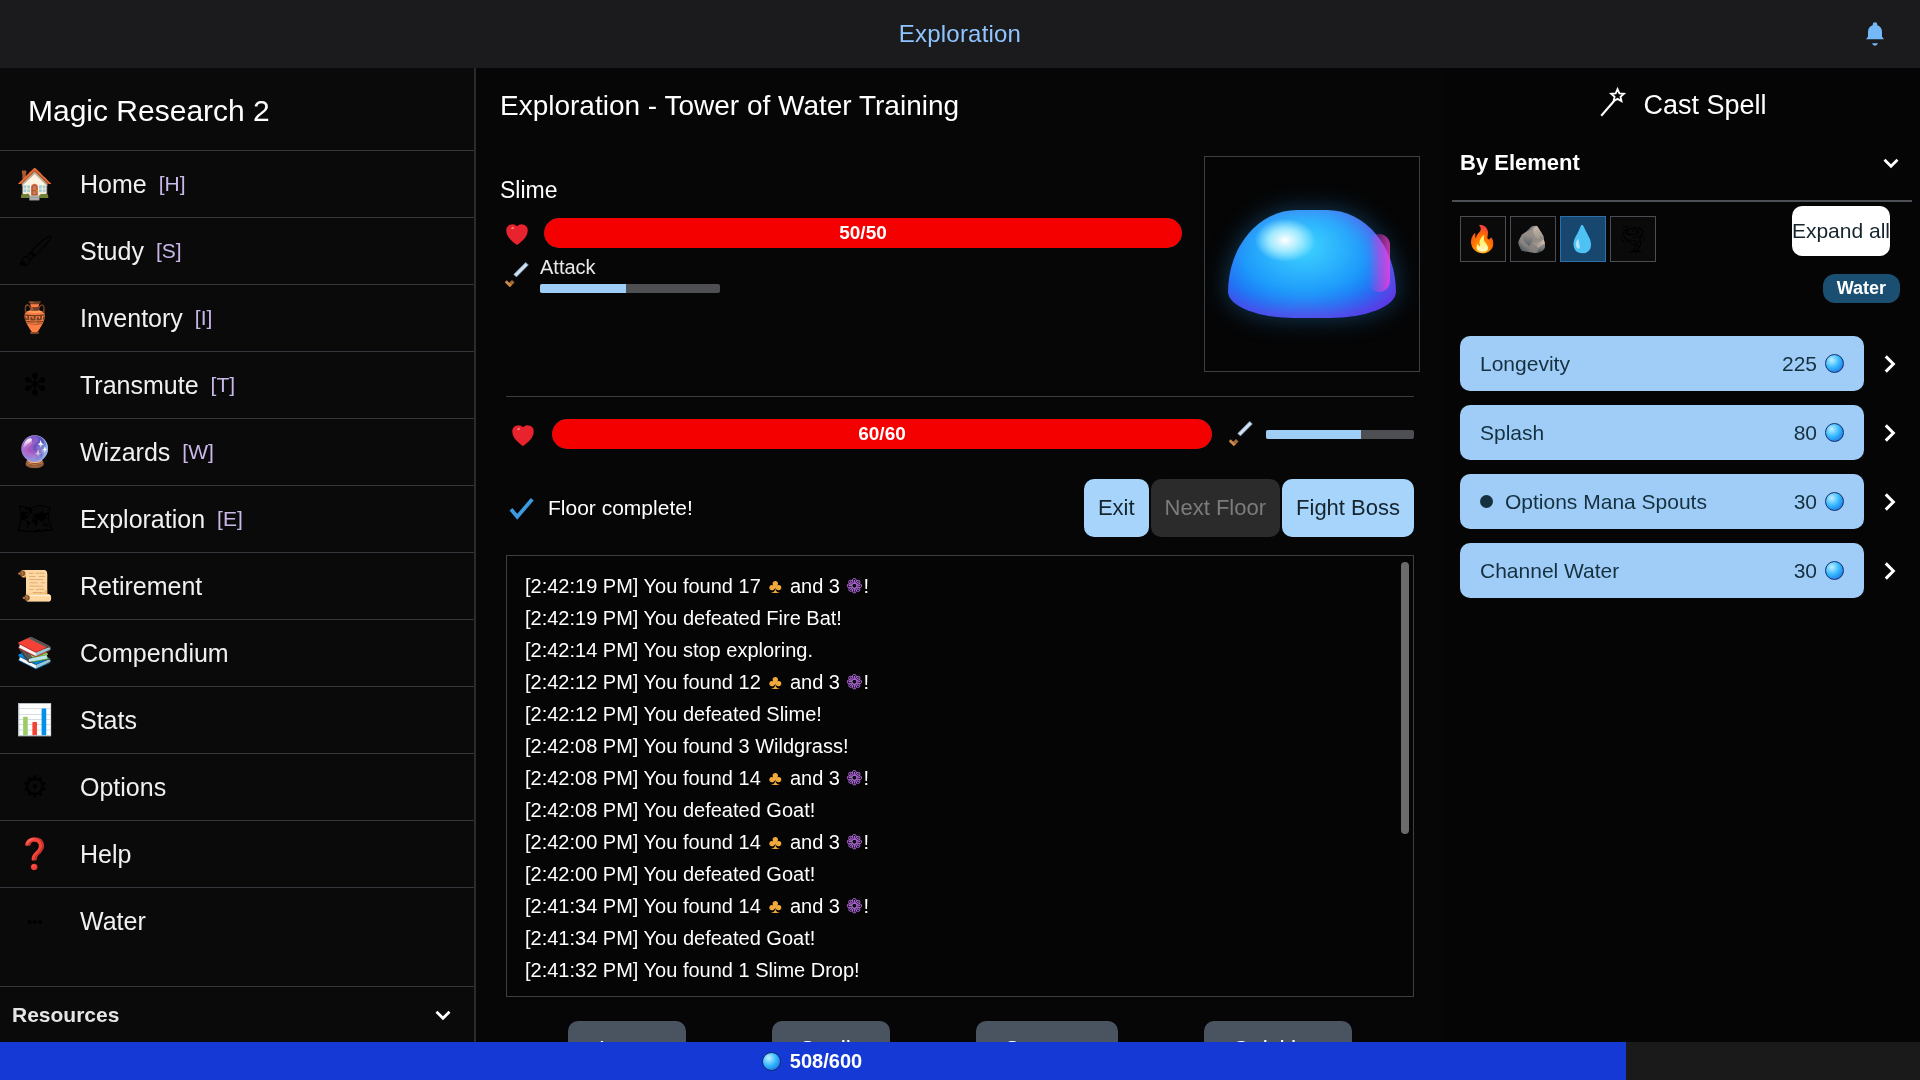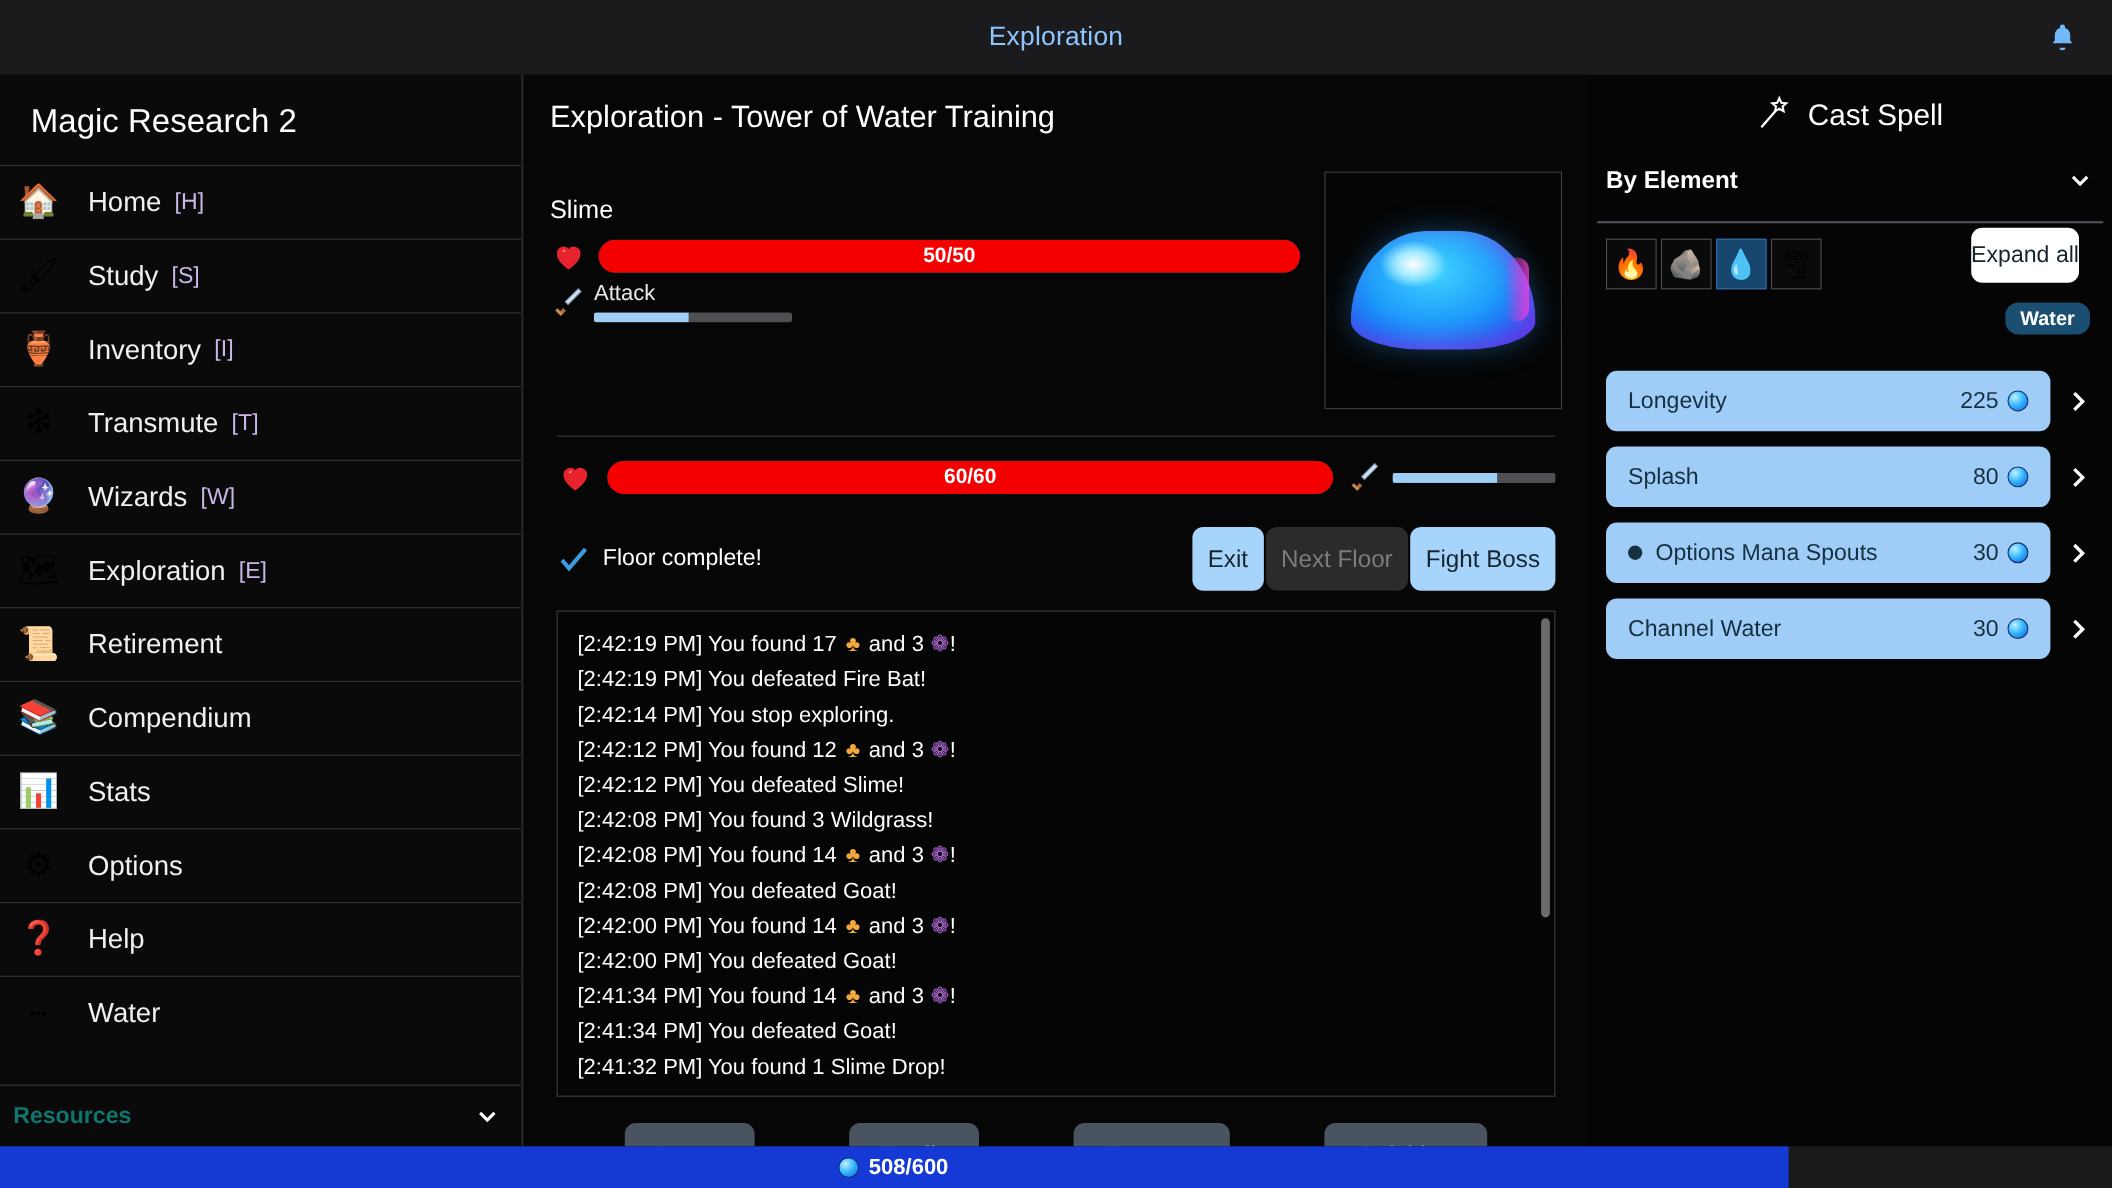--- a/index.html
+++ b/index.html
@@ -53,21 +53,21 @@
     margin-right: 22px;
   }
   .sb-lbl { color: #f0f0f0; font-size: 25px; }
   .sb-key { color: #c9b7e8; font-size: 21px; margin-left: 12px; }
   .sb-res {
     border-top: 1px solid #33363b;
     height: 56px; display: flex; align-items: center; justify-content: space-between;
     padding: 0 18px 0 12px;
     cursor: pointer;
   }
-  .sb-res span.lbl { color: #0f766e; font-size: 21px; font-weight: bold; }
+  .sb-res span.lbl { color: #e5e5e5; font-size: 21px; font-weight: bold; }
   .chev-d { width: 26px; height: 26px; fill: #ffffff; }
 
   
   .main {
     flex: 1; min-width: 0;
     background: #060606;
     display: flex; flex-direction: column;
     padding: 0 18px;
     position: relative;
   }

